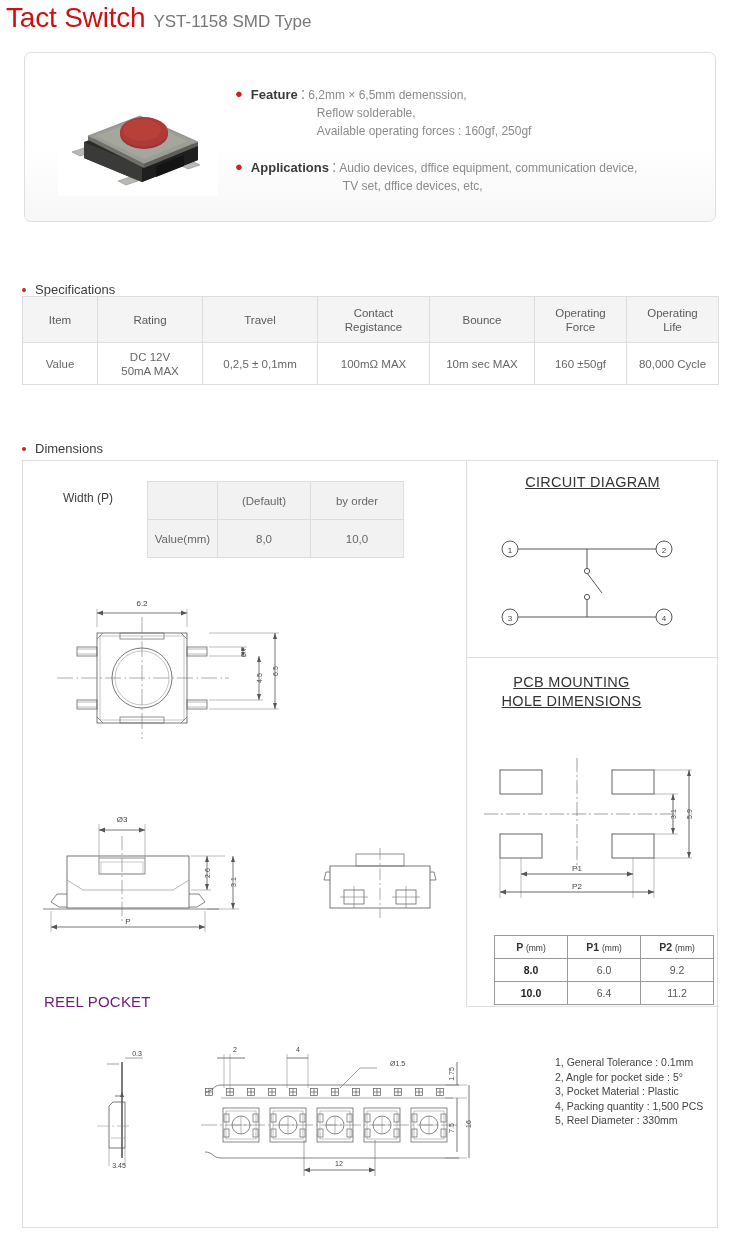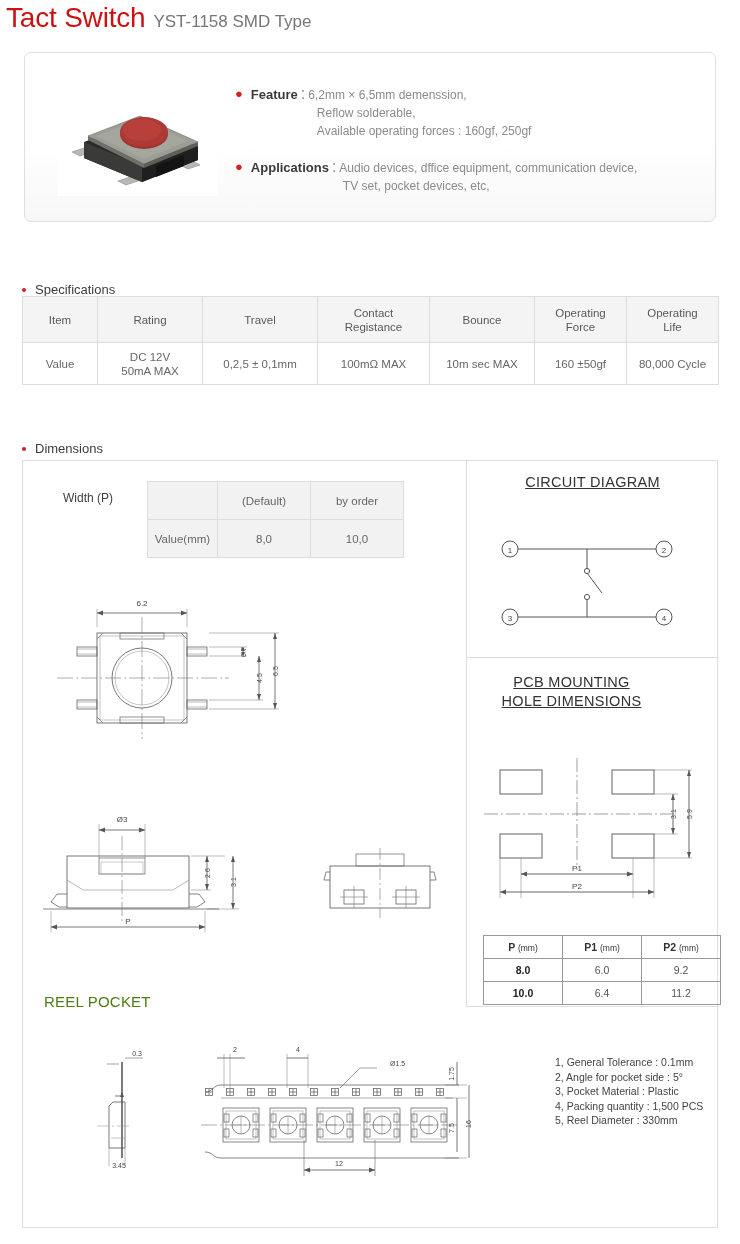--- a/index.html
+++ b/index.html
@@ -192,43 +192,43 @@
     font-size: 14.5px;
     color: #333333;
     letter-spacing: 0.3px;
     line-height: 19px;
     text-decoration: underline;
   }
 
   
   .p-table {
     position: absolute;
-    left: 483px; top: 935px;
-    width: 238px;
+    left: 494px; top: 935px;
+    width: 220px;
     border-collapse: collapse;
     table-layout: fixed;
   }
   .p-table th, .p-table td {
     border: 1px solid #999999;
     text-align: center;
     height: 23px;
     font-size: 10.5px;
     color: #555555;
     font-weight: normal;
   }
   .p-table th { font-weight: bold; color: #333333; }
   .p-table th .unit { font-weight: normal; font-size: 8.5px; }
   .p-table td.b { font-weight: bold; color: #222222; }
 
   
   .reel-title {
     position: absolute;
     left: 44px; top: 993px;
     font-size: 15px;
-    color: #4d7c0f;
+    color: #701a75;
     letter-spacing: 0.2px;
   }
 
   
   .notes {
     position: absolute;
     left: 527px; top: 1055px;
     font-size: 10.5px;
     line-height: 14.6px;
     color: #444444;
@@ -292,21 +292,21 @@
     </div>
 
     <div class="feat-gap"></div>
 
     <div class="feat-item">
       <span class="bullet-red">●</span>
       <div class="feat-body">
         <div>
           <span class="feat-head">Applications</span><span class="feat-colon">:</span><span class="feat-txt">Audio devices, dffice equipment, communication device,</span>
         </div>
-        <div class="app-line2">TV set, pocket devices, etc,</div>
+        <div class="app-line2">TV set, dffice devices, etc,</div>
       </div>
     </div>
 
   </div>
 </div>
 
 <div class="sec-head" style="left:22px; top:276px;">
   <span class="sec-dot"></span>
   <span>Specifications</span>
 </div>

